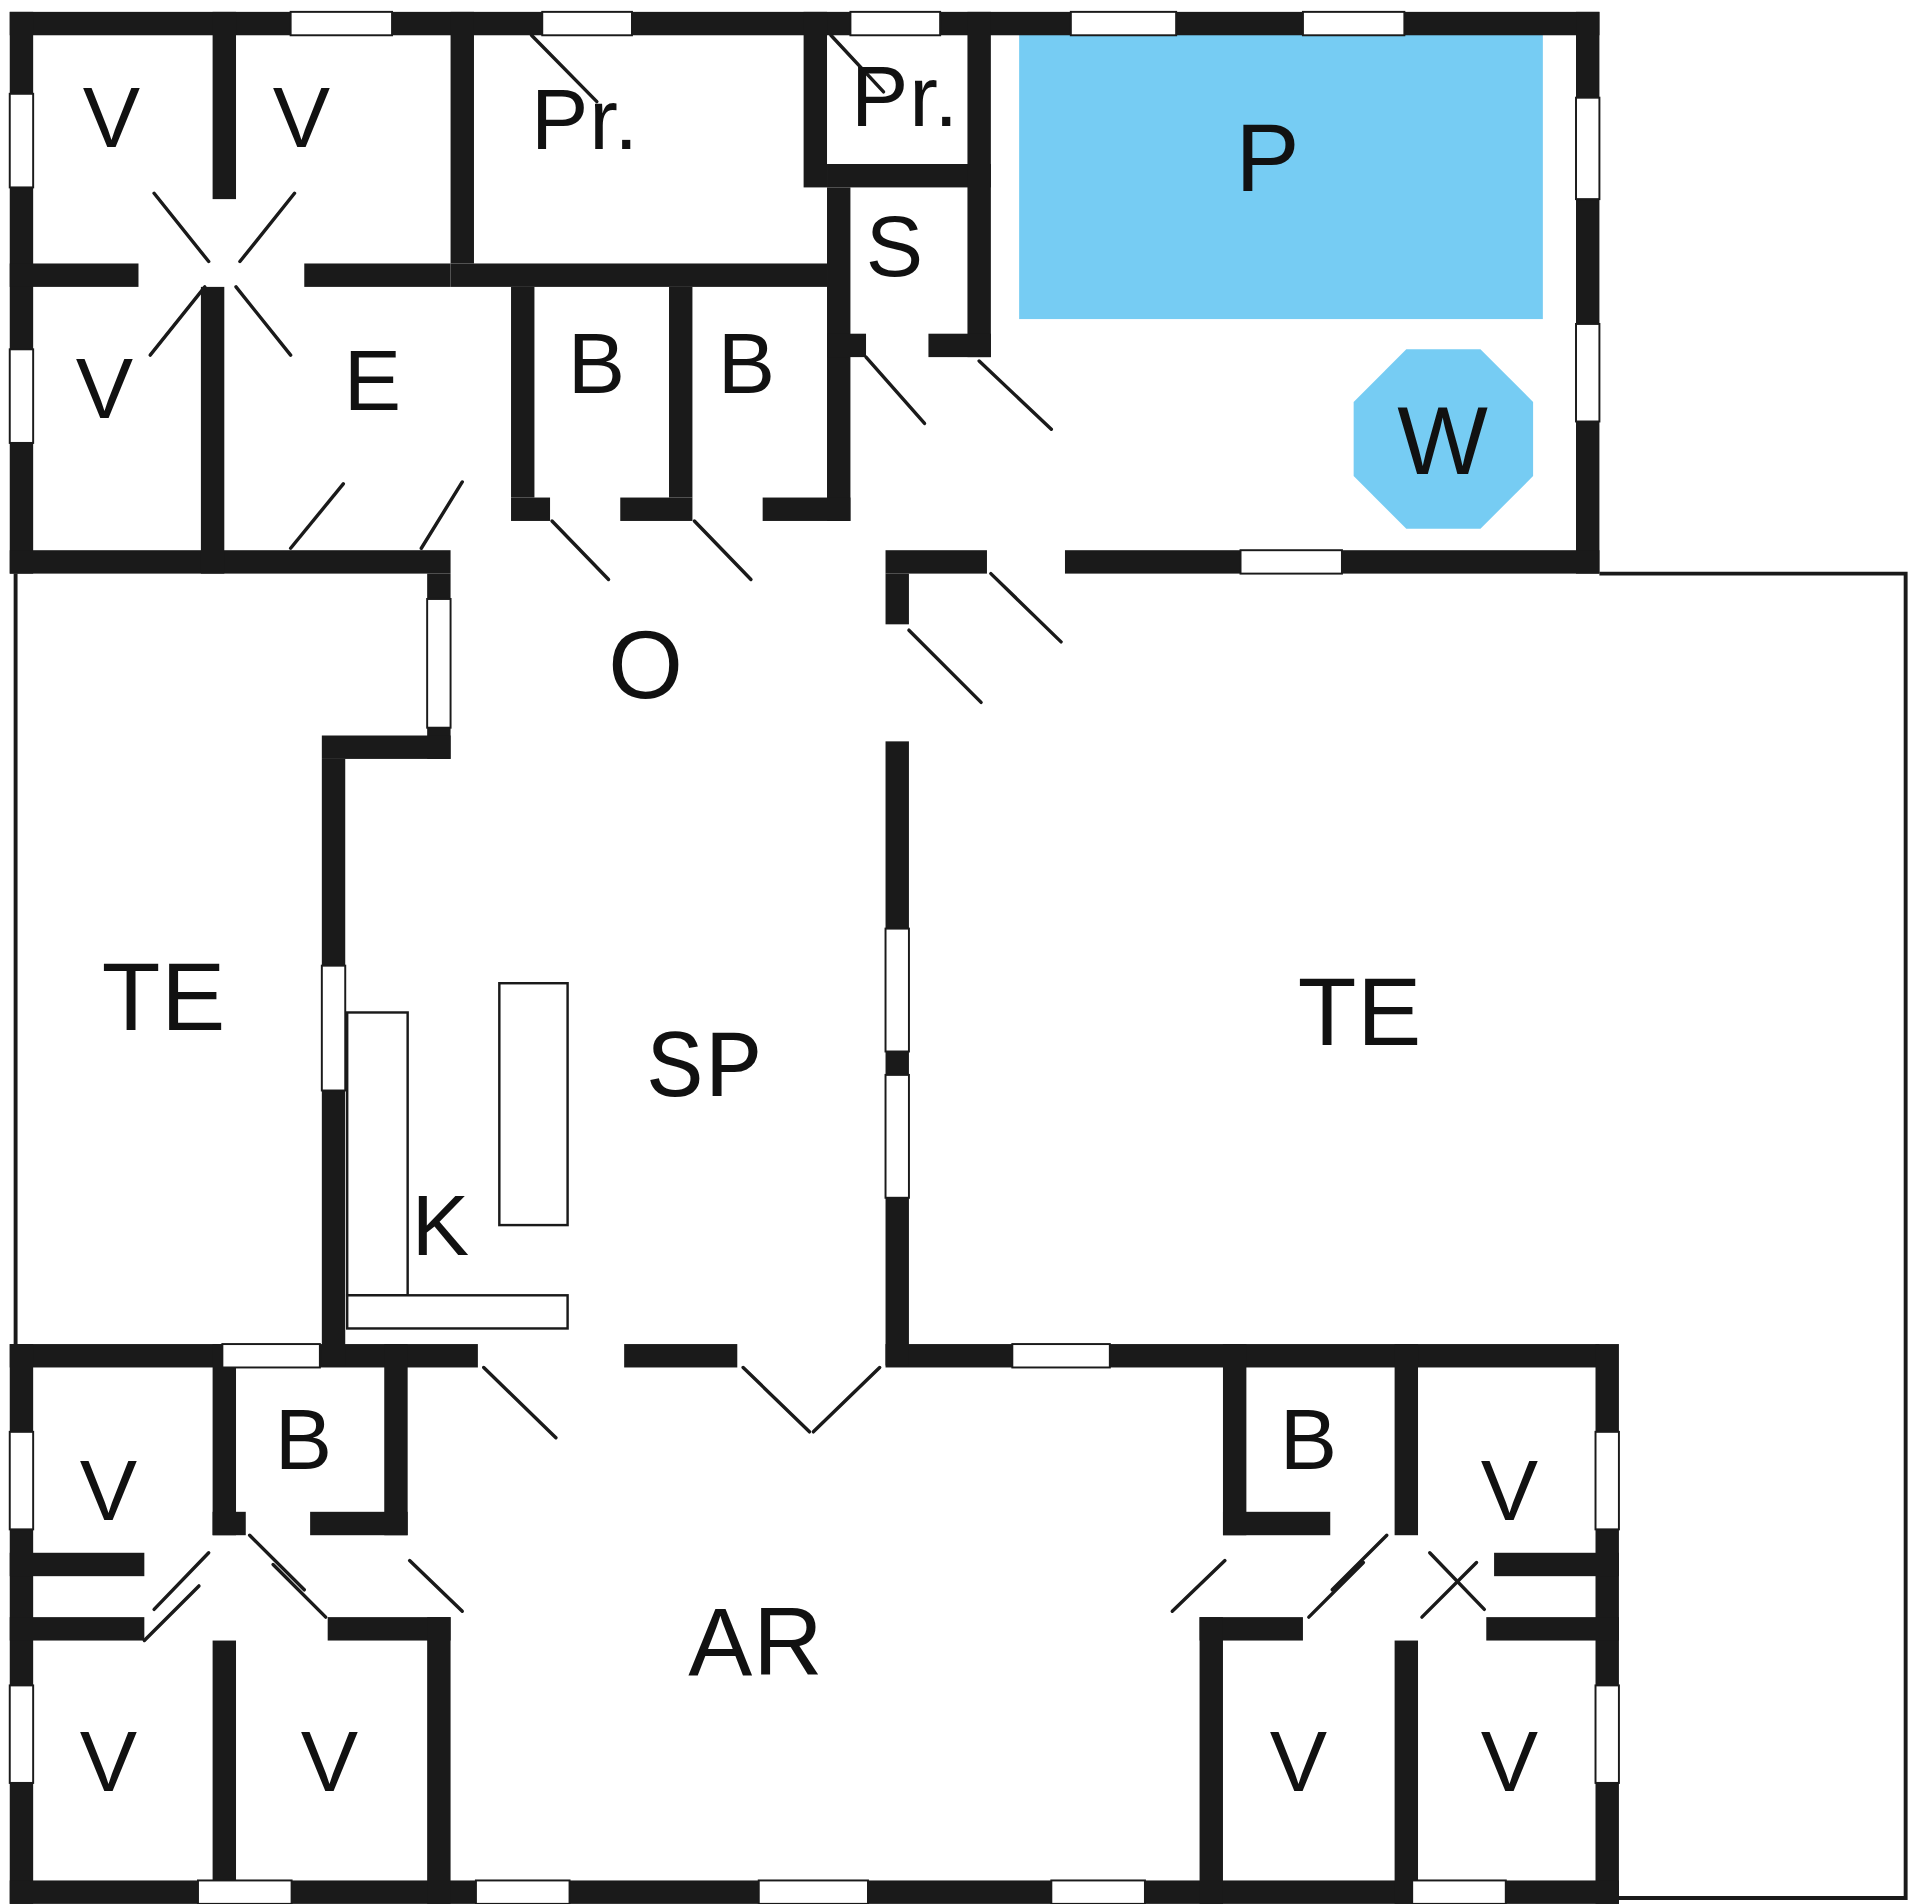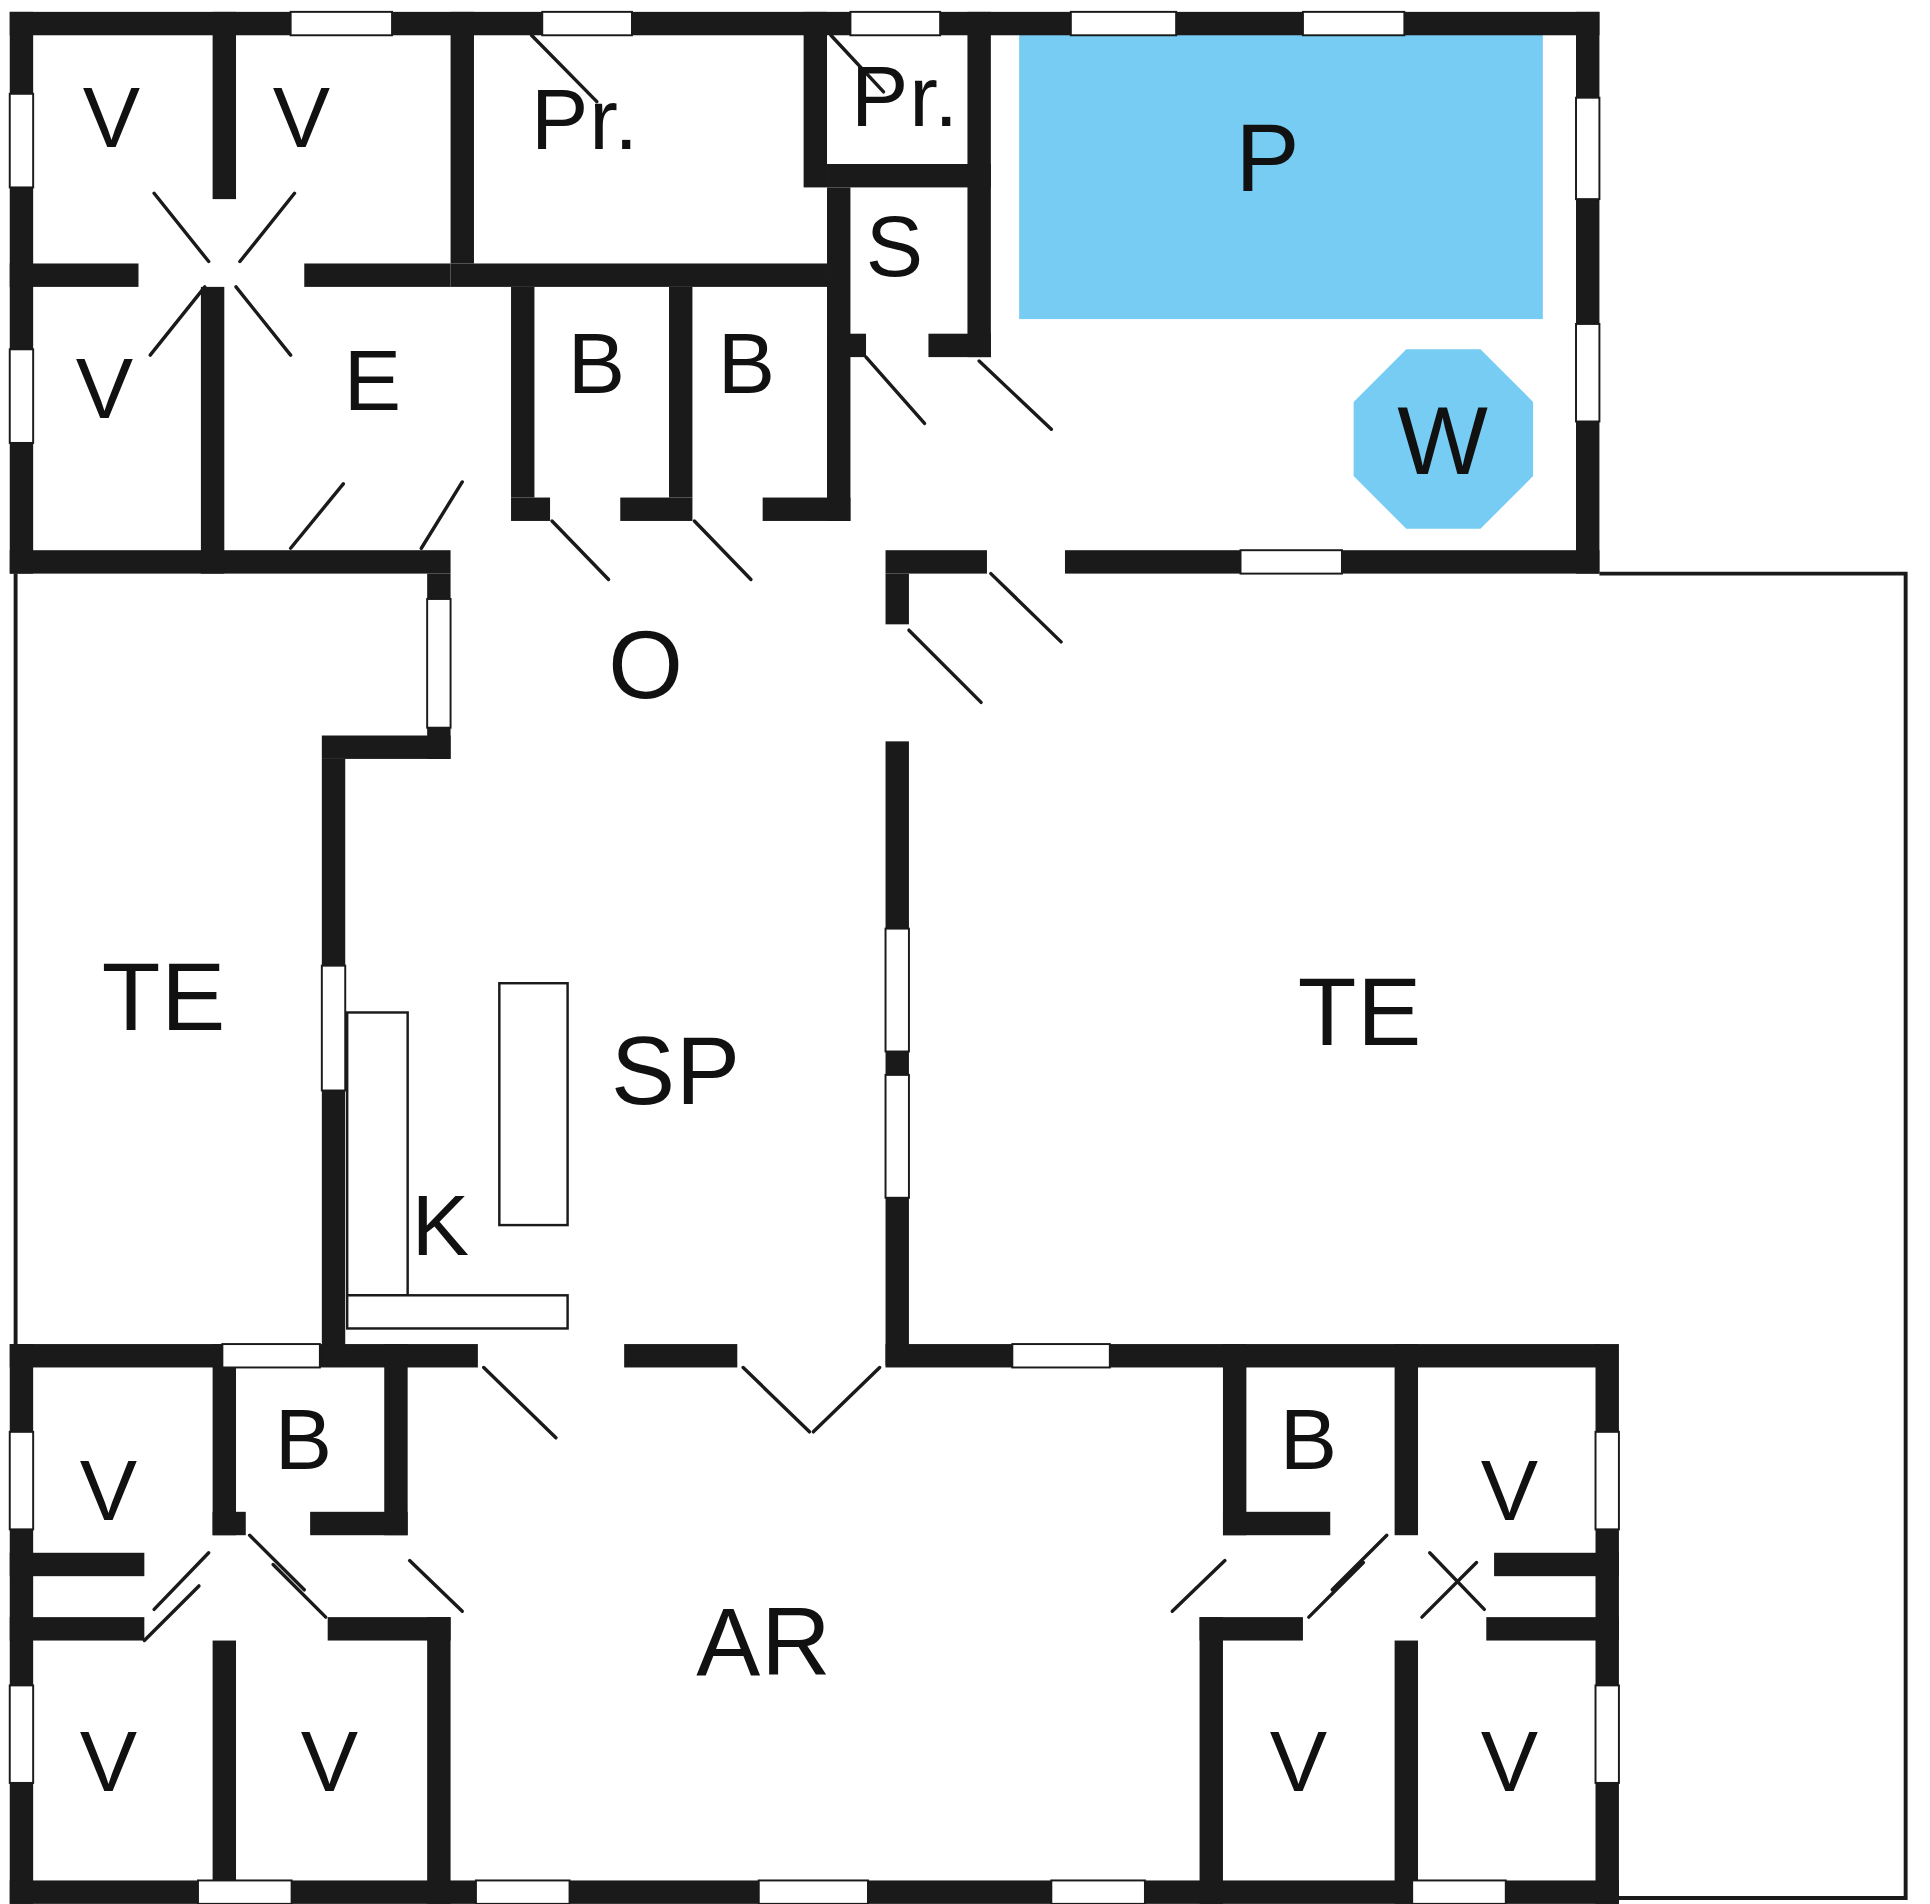--- a/index.html
+++ b/index.html
@@ -182,27 +182,27 @@
   <div class="room-label" style="left:905px;top:96px;">Pr.</div>
   <div class="room-label" style="left:895px;top:246px;">S</div>
   <div class="room-label lg" style="left:1268px;top:158px;">P</div>
   <div class="room-label lg" style="left:1443px;top:441px;">W</div>
   <div class="room-label" style="left:105px;top:388px;">V</div>
   <div class="room-label" style="left:373px;top:380px;">E</div>
   <div class="room-label" style="left:597px;top:363px;">B</div>
   <div class="room-label" style="left:747px;top:363px;">B</div>
   <div class="room-label lg" style="left:646px;top:665px;">O</div>
   <div class="room-label lg" style="left:164px;top:997px;">TE</div>
-  <div class="room-label lg" style="left:676px;top:1071px;">SP</div>
+  <div class="room-label lg" style="left:705px;top:1071px;font-family:Liberation Mono, monospace;">SP</div>
   <div class="room-label" style="left:441px;top:1225px;">K</div>
   <div class="room-label lg" style="left:1360px;top:1012px;">TE</div>
   <div class="room-label" style="left:109px;top:1490px;">V</div>
   <div class="room-label" style="left:304px;top:1439px;">B</div>
   <div class="room-label" style="left:109px;top:1761px;">V</div>
   <div class="room-label" style="left:330px;top:1761px;">V</div>
-  <div class="room-label lg" style="left:756px;top:1642px;margin-left:8px;">AR</div>
+  <div class="room-label lg" style="left:756px;top:1642px;">AR</div>
   <div class="room-label" style="left:1309px;top:1439px;">B</div>
   <div class="room-label" style="left:1510px;top:1490px;">V</div>
   <div class="room-label" style="left:1299px;top:1761px;">V</div>
   <div class="room-label" style="left:1510px;top:1761px;">V</div>
 
 </div>
 
 
 </body></html>

